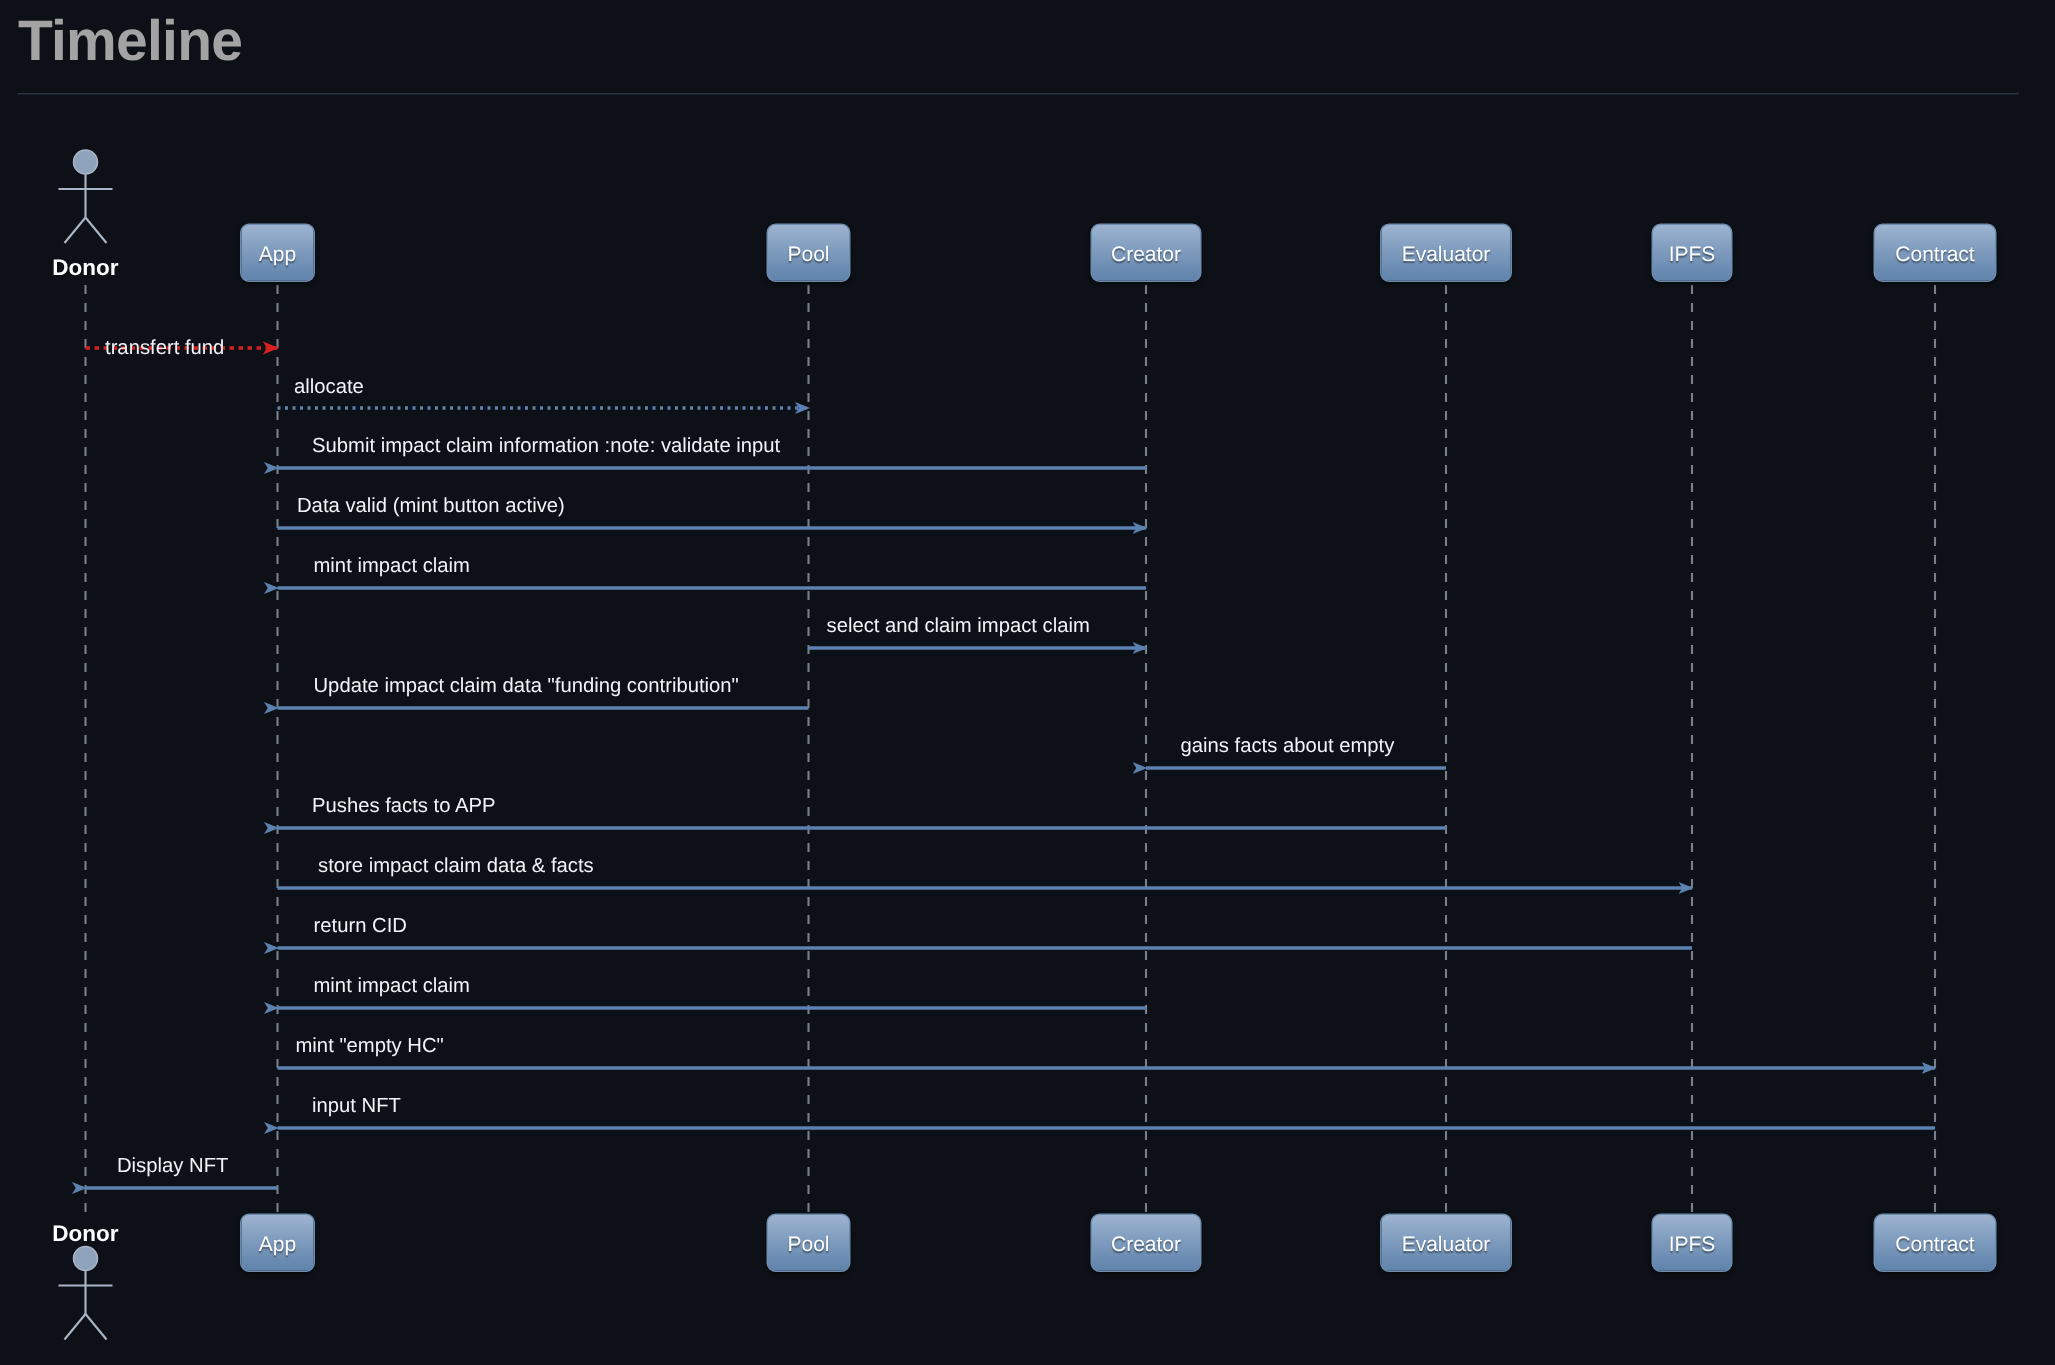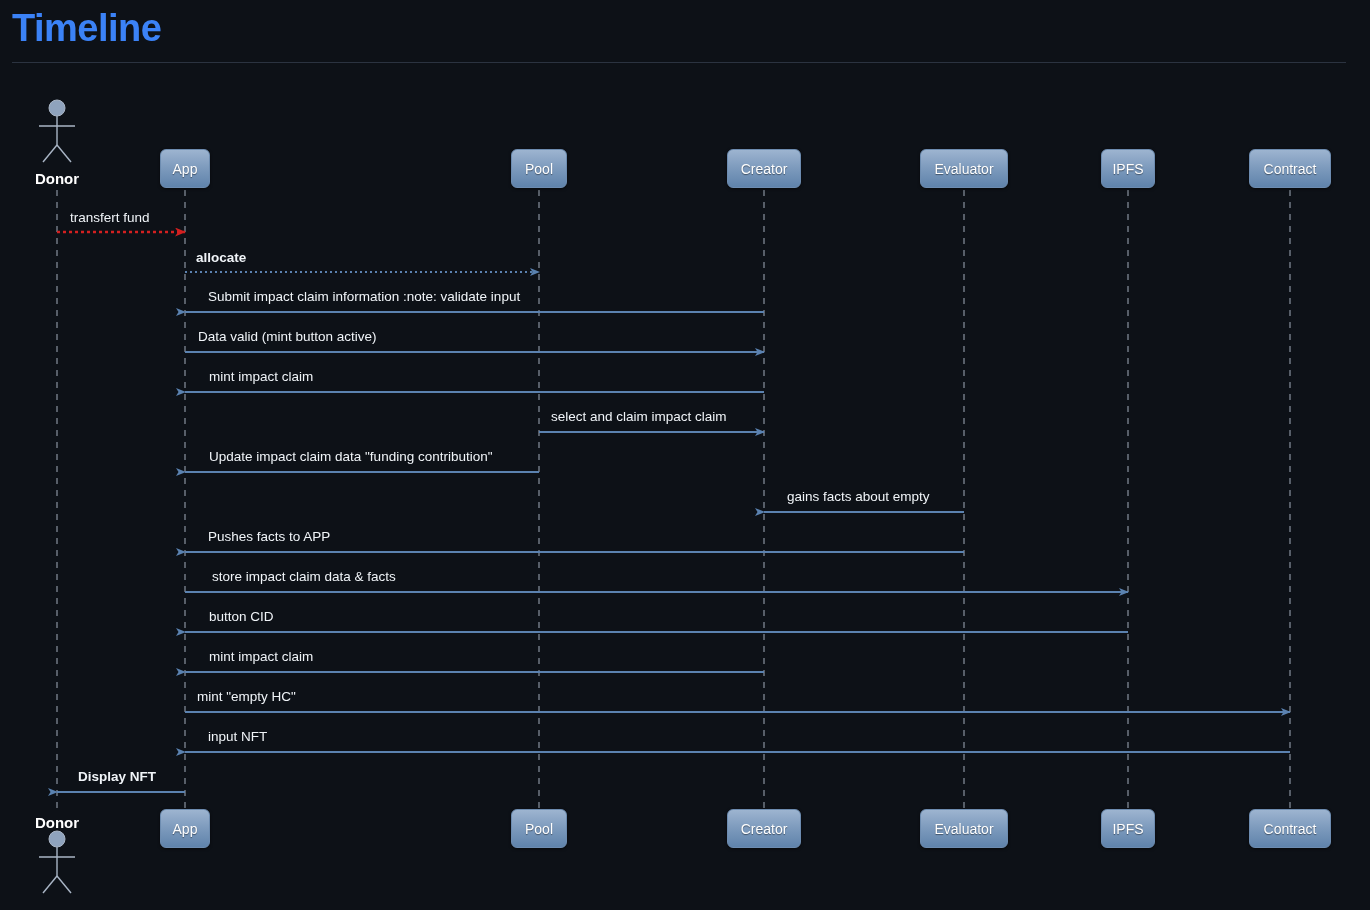--- a/index.html
+++ b/index.html
@@ -18,21 +18,21 @@
   #diagram-root {
     position: absolute;
     inset: 0;
   }
   .page-title {
     position: absolute;
     left: 12px;
     top: 4px;
     font-size: 38px;
     font-weight: 700;
-    color: #3b82f6;
+    color: #a3a3a3;
     letter-spacing: -0.5px;
     line-height: 48px;
     white-space: nowrap;
   }
   .title-divider {
     position: absolute;
     left: 12px;
     top: 62px;
     width: 1334px;
     height: 1px;
@@ -156,30 +156,30 @@
       <div class="actor-box" style="left: 727px; top: 149px; width: 74px; height: 39px;">Creator</div>
       <div class="actor-box" style="left: 727px; top: 809px; width: 74px; height: 39px;">Creator</div>
       <div class="actor-box" style="left: 920px; top: 149px; width: 88px; height: 39px;">Evaluator</div>
       <div class="actor-box" style="left: 920px; top: 809px; width: 88px; height: 39px;">Evaluator</div>
       <div class="actor-box" style="left: 1101px; top: 149px; width: 54px; height: 39px;">IPFS</div>
       <div class="actor-box" style="left: 1101px; top: 809px; width: 54px; height: 39px;">IPFS</div>
       <div class="actor-box" style="left: 1249px; top: 149px; width: 82px; height: 39px;">Contract</div>
       <div class="actor-box" style="left: 1249px; top: 809px; width: 82px; height: 39px;">Contract</div>
     </div>
   <div id="labels">
-      <div class="msg-label" style="left: 70px; top: 210px; text-align: center;">transfert fund</div>
-      <div class="msg-label" style="left: 196px; top: 250px; font-weight: bold;">allocate</div>
+      <div class="msg-label" style="left: 70px; top: 224px; text-align: center;">transfert fund</div>
+      <div class="msg-label" style="left: 196px; top: 250px;">allocate</div>
       <div class="msg-label" style="left: 208px; top: 289px;">Submit impact claim information :note: validate input</div>
       <div class="msg-label" style="left: 198px; top: 329px;">Data valid (mint button active)</div>
       <div class="msg-label" style="left: 209px; top: 369px;">mint impact claim</div>
       <div class="msg-label" style="left: 551px; top: 409px;">select and claim impact claim</div>
       <div class="msg-label" style="left: 209px; top: 449px;">Update impact claim data "funding contribution"</div>
       <div class="msg-label" style="left: 787px; top: 489px;">gains facts about empty</div>
       <div class="msg-label" style="left: 208px; top: 529px;">Pushes facts to APP</div>
       <div class="msg-label" style="left: 212px; top: 569px;">store impact claim data &amp; facts</div>
-      <div class="msg-label" style="left: 209px; top: 609px;">button CID</div>
+      <div class="msg-label" style="left: 209px; top: 609px;">return CID</div>
       <div class="msg-label" style="left: 209px; top: 649px;">mint impact claim</div>
       <div class="msg-label" style="left: 197px; top: 689px;">mint "empty HC"</div>
       <div class="msg-label" style="left: 208px; top: 729px;">input NFT</div>
-      <div class="msg-label" style="left: 78px; top: 769px; font-weight: bold;">Display NFT</div>
+      <div class="msg-label" style="left: 78px; top: 769px;">Display NFT</div>
     </div>
 
 </div>
 
 </body></html>

